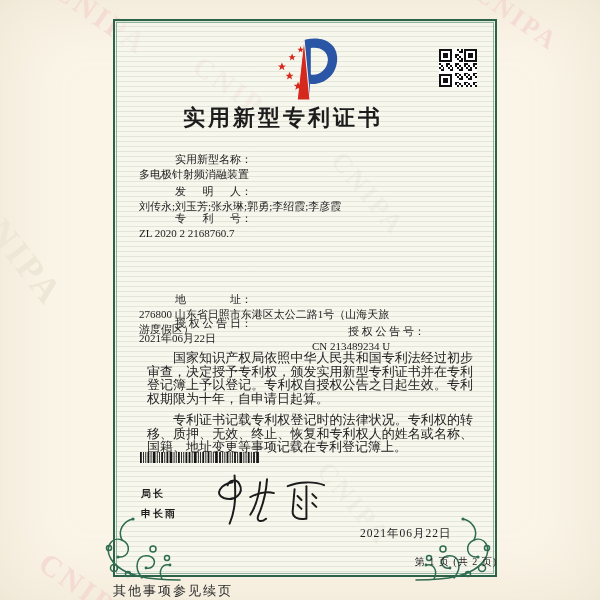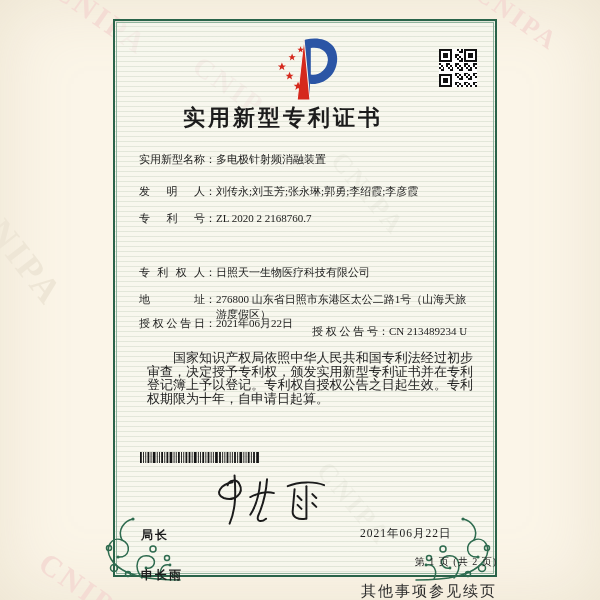--- a/index.html
+++ b/index.html
@@ -32,35 +32,35 @@
   .orn{position:absolute;z-index:2;width:82px;height:72px;}
   .orn-left{left:100px;top:511px;}
   .orn-right{left:414px;top:511px;transform:scaleX(-1);}
   
   .abs{position:absolute;z-index:3;}
   .cert-no{left:135px;top:45px;font-size:11px;letter-spacing:1.5px;}
   .logo{left:258px;top:37px;width:92px;height:68px;}
   .qr{left:439px;top:49px;width:38px;height:38px;shape-rendering:crispEdges;}
   .title{left:113px;top:103px;width:340px;text-align:center;font-size:22px;font-weight:bold;letter-spacing:3px;}
   .row{position:absolute;left:139px;width:332px;font-size:11px;line-height:15px;z-index:3;}
-  .lbl{display:inline-block;width:66px;text-align:justify;text-align-last:justify;vertical-align:top;}
+  .lbl{display:inline-block;width:66px;text-align:justify;text-align-last:justify;vertical-align:top;margin-left:36px;}
   .col{display:inline-block;vertical-align:top;}
   .val{display:inline-block;width:252px;vertical-align:top;}
   .row-grant2{left:312px;width:170px;}
   .row-grant2 .val{width:auto;text-align:right;}
   .paras{left:139px;top:343px;width:342px;}
   .paras p{margin:8px;font-size:13px;line-height:13.5px;text-align:justify;text-indent:2em;color:#222;}
   .barcode{left:140px;top:452px;width:120px;height:11px;}
-  .signer-title,.signer-name{font-family:Liberation Sans, sans-serif;font-weight:bold;font-size:12px;letter-spacing:2px;margin-top:40px;}
+  .signer-title,.signer-name{font-family:Liberation Sans, sans-serif;font-weight:bold;font-size:10px;letter-spacing:2px;}
   .signer-title{left:141px;top:487px;}
-  .signer-name{left:141px;top:527px;text-align:right;}
+  .signer-name{left:141px;top:507px;text-align:right;}
   .signature{left:205px;top:471px;width:128px;height:57px;}
   .issue-date{left:360px;top:526px;font-size:11.5px;letter-spacing:1px;}
   .page-indicator{left:113px;top:555px;width:384px;text-align:right;font-size:10px;letter-spacing:1px;}
-  .continuation-note{left:113px;top:582px;width:384px;text-align:right;font-size:15px;letter-spacing:2px;color:#2b2b2b;}
+  .continuation-note{left:113px;top:582px;width:384px;text-align:left;font-size:13px;letter-spacing:2px;color:#2b2b2b;}
 </style>
 </head>
 <body>
 
 <div class="page">
 
   <span class="wm wm1">CNIPA</span>
   <span class="wm wm2">CNIPA</span>
   <span class="wm wm3">CNIPA</span>
   <span class="wm wm4">CNIPA</span>
@@ -225,35 +225,33 @@
 
   <div class="row" style="top:152px">
     <span class="lbl">实用新型名称</span><span class="col">：</span><span class="val">多电极针射频消融装置</span>
   </div>
   <div class="row" style="top:184px">
     <span class="lbl">发明人</span><span class="col">：</span><span class="val">刘传永;刘玉芳;张永琳;郭勇;李绍霞;李彦霞</span>
   </div>
   <div class="row" style="top:211px">
     <span class="lbl">专利号</span><span class="col">：</span><span class="val">ZL 2020 2 2168760.7</span>
   </div>
-  <div class="row" style="top:265px">
-    <span class="lbl">专利权人</span><span class="col">：</span><span class="val">日照天一生物医疗科技有限公司</span>
-  </div>
   <div class="row" style="top:292px">
     <span class="lbl">地址</span><span class="col">：</span><span class="val">276800 山东省日照市东港区太公二路1号（山海天旅游度假区）</span>
   </div>
   <div class="row" style="top:316px">
     <span class="lbl">授权公告日</span><span class="col">：</span><span class="val">2021年06月22日</span>
   </div>
   <div class="row row-grant2" style="top:324px">
     <span class="lbl">授权公告号</span><span class="col">：</span><span class="val">CN 213489234 U</span>
   </div>
 
   <div class="abs paras">
     <p>国家知识产权局依照中华人民共和国专利法经过初步审查，决定授予专利权，颁发实用新型专利证书并在专利登记簿上予以登记。专利权自授权公告之日起生效。专利权期限为十年，自申请日起算。</p>
+    <p>专利证书记载专利权登记时的法律状况。专利权的转移、质押、无效、终止、恢复和专利权人的姓名或名称、国籍、地址变更等事项记载在专利登记簿上。</p>
   </div>
 
   <svg class="abs barcode" id="barcode" viewBox="0 0 120 11" preserveAspectRatio="none">
       <rect x="0" y="0" width="1.8" height="11" fill="#151515"></rect>
       <rect x="3.1" y="0" width="0.9" height="11" fill="#151515"></rect>
       <rect x="5.300000000000001" y="0" width="0.9" height="11" fill="#151515"></rect>
       <rect x="7.500000000000001" y="0" width="1.8" height="11" fill="#151515"></rect>
       <rect x="10.600000000000001" y="0" width="0.9" height="11" fill="#151515"></rect>
       <rect x="12.8" y="0" width="2.7" height="11" fill="#151515"></rect>
       <rect x="16.8" y="0" width="0.9" height="11" fill="#151515"></rect>

